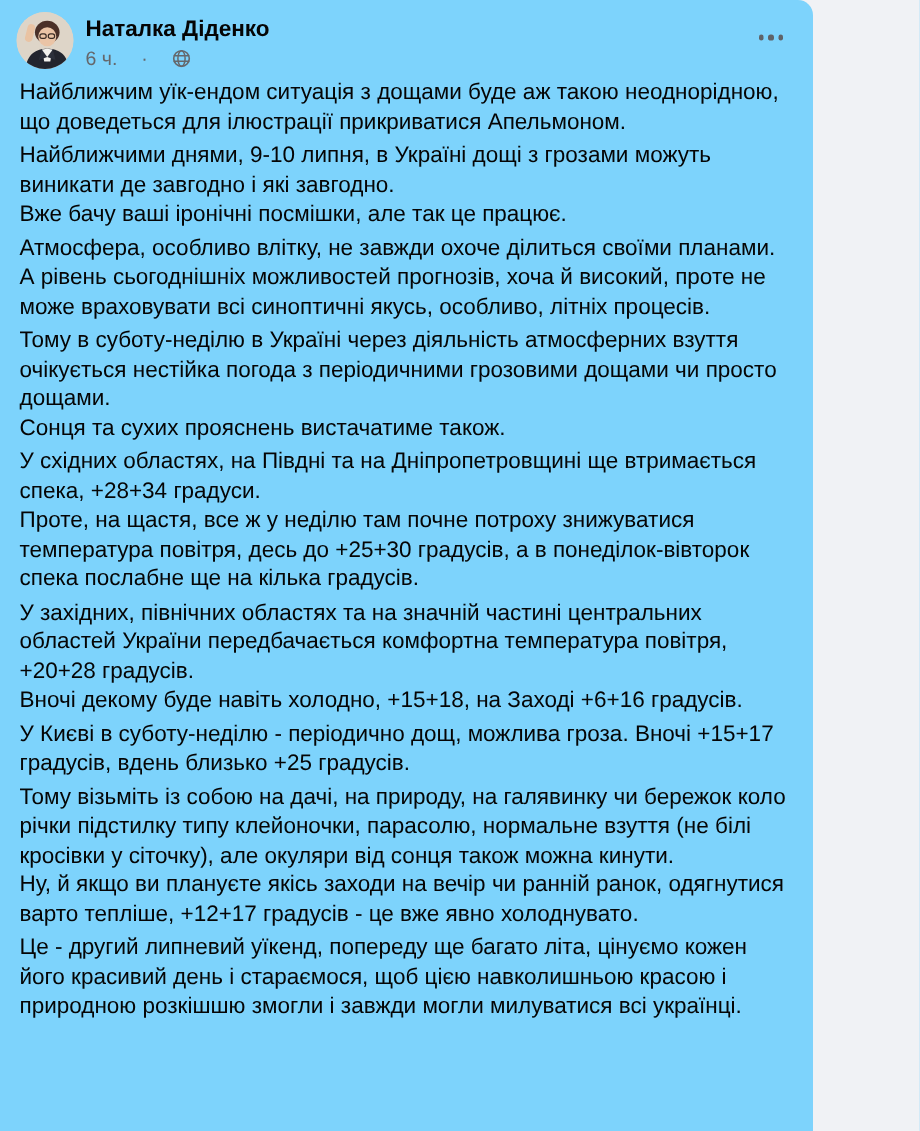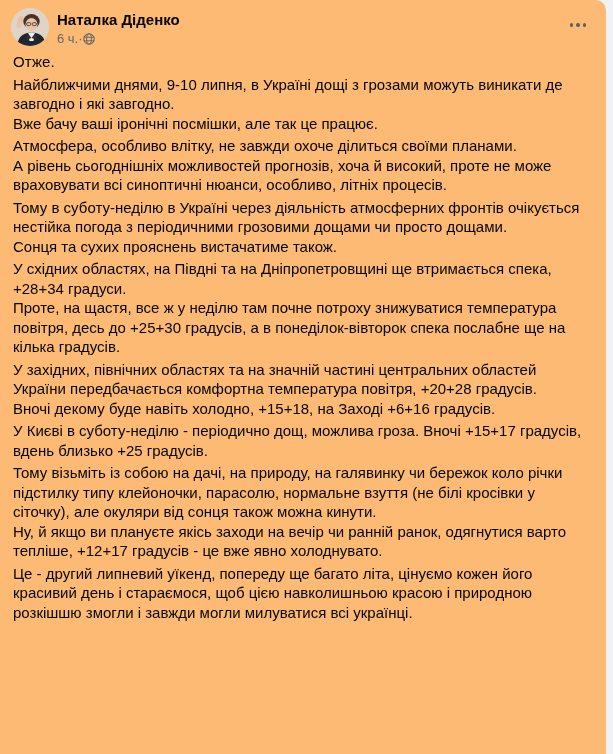--- a/index.html
+++ b/index.html
@@ -1,23 +1,23 @@
 <!DOCTYPE html>
 <html><head>
 <meta charset="utf-8">
 <style>
   * { box-sizing: border-box; margin: 0; padding: 0; }
   html, body { background: #f0f2f5; }
   body { font-family: "Liberation Sans", sans-serif; }
   .card {
     position: relative;
-    width: 606px;
+    width: 542px;
     height: 754px;
     margin: 0;
-    background: #fdba74;
+    background: #7dd3fc;
     border-radius: 0 10px 0 0;
     overflow: hidden;
   }
   .header {
     position: relative;
     display: flex;
     align-items: flex-start;
     padding: 8px 16px 0 11px;
   }
   .avatar {
@@ -33,21 +33,21 @@
   .author {
     font-size: 15px;
     font-weight: 700;
     color: #050505;
     line-height: 19px;
     cursor: pointer;
   }
   .meta {
     display: flex;
     align-items: center;
-    gap: 0;
+    gap: 16px;
     margin-top: 3px;
     font-size: 13px;
     color: #65676B;
     line-height: 14px;
     cursor: pointer;
   }
   .globe { display: inline-flex; width: 12px; height: 12px; }
   .menu-btn {
     position: absolute;
     right: 17px;
@@ -121,26 +121,26 @@
 
     <div class="menu-btn" title="">
       <span class="dot"></span>
       <span class="dot"></span>
       <span class="dot"></span>
     </div>
 
   </div>
 
   <div class="post-body">
-    <p>Отже.</p>
+    <p>Найближчим уїк-ендом ситуація з дощами буде аж такою неоднорідною, що доведеться для ілюстрації прикриватися Апельмоном.</p>
     <p>Найближчими днями, 9-10 липня, в Україні дощі з грозами можуть виникати де завгодно і які завгодно.
 Вже бачу ваші іронічні посмішки, але так це працює.</p>
     <p>Атмосфера, особливо влітку, не завжди охоче ділиться своїми планами.
-А рівень сьогоднішніх можливостей прогнозів, хоча й високий, проте не може враховувати всі синоптичні нюанси, особливо, літніх процесів.</p>
-    <p>Тому в суботу-неділю в Україні через діяльність атмосферних фронтів очікується нестійка погода з періодичними грозовими дощами чи просто дощами.
+А рівень сьогоднішніх можливостей прогнозів, хоча й високий, проте не може враховувати всі синоптичні якусь, особливо, літніх процесів.</p>
+    <p>Тому в суботу-неділю в Україні через діяльність атмосферних взуття очікується нестійка погода з періодичними грозовими дощами чи просто дощами.
 Сонця та сухих прояснень вистачатиме також.</p>
     <p>У східних областях, на Півдні та на Дніпропетровщині ще втримається спека, +28+34 градуси.
 Проте, на щастя, все ж у неділю там почне потроху знижуватися температура повітря, десь до +25+30 градусів, а в понеділок-вівторок спека послабне ще на кілька градусів.</p>
     <p>У західних, північних областях та на значній частині центральних областей України передбачається комфортна температура повітря, +20+28 градусів.
 Вночі декому буде навіть холодно, +15+18, на Заході +6+16 градусів.</p>
     <p>У Києві в суботу-неділю - періодично дощ, можлива гроза. Вночі +15+17 градусів, вдень близько +25 градусів.</p>
     <p>Тому візьміть із собою на дачі, на природу, на галявинку чи бережок коло річки підстилку типу клейоночки, парасолю, нормальне взуття (не білі кросівки у сіточку), але окуляри від сонця також можна кинути.
 Ну, й якщо ви плануєте якісь заходи на вечір чи ранній ранок, одягнутися варто тепліше, +12+17 градусів - це вже явно холоднувато.</p>
     <p>Це - другий липневий уїкенд, попереду ще багато літа, цінуємо кожен його красивий день і стараємося, щоб цією навколишньою красою і природною розкішшю змогли і завжди могли милуватися всі українці.</p>
   </div>

